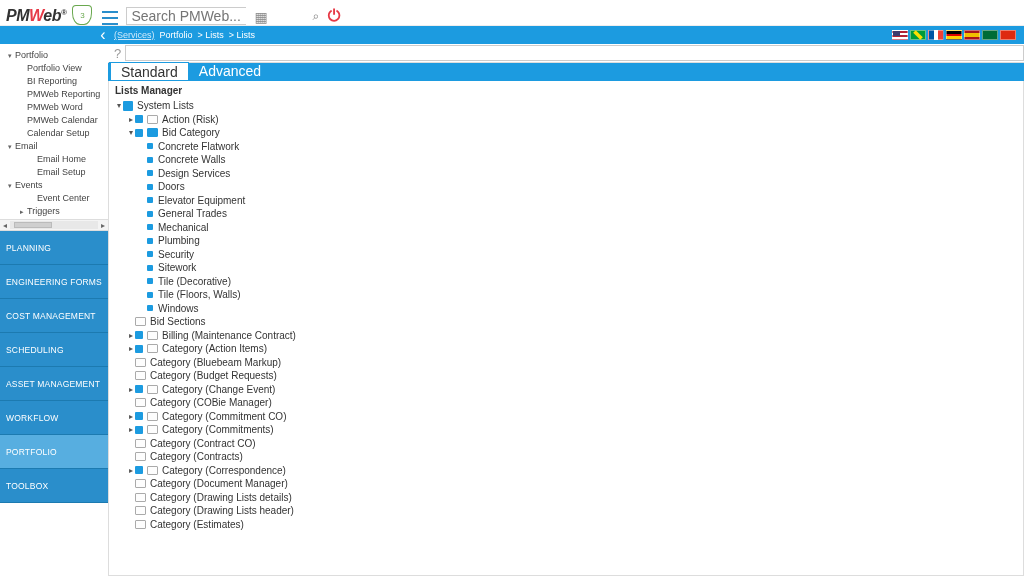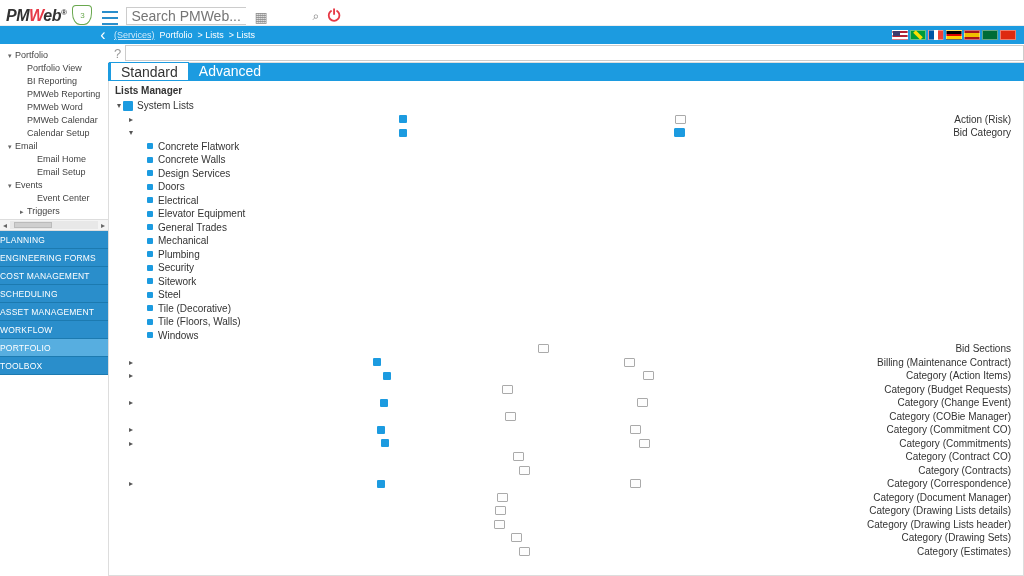--- a/index.html
+++ b/index.html
@@ -38,44 +38,44 @@
   .nav-tree .row { padding: 1.5px 0; white-space: nowrap; }
   .nav-tree .caret { display:inline-block; width:7px; font-size:7px; color:#666;}
   .nav-tree .lvl1 { padding-left: 4px; }
   .nav-tree .lvl2 { padding-left: 16px; }
   .nav-tree .lvl3 { padding-left: 26px; }
   .scrollnav { height: 12px; background: #f4f4f4; border-top:1px solid #ddd; border-bottom:1px solid #ddd; display:flex; align-items:center; font-size:8px; color:#666;}
   .scrollnav .arrow{width:10px;text-align:center;}
   .scrollnav .track{flex:1;height:8px;background:#e8e8e8;position:relative;}
   .scrollnav .thumb{position:absolute;left:4px;top:1px;height:6px;width:38px;background:#cfcfcf;border:1px solid #bbb;}
   .modnav { margin-top: 0; }
-  .modnav .mod { height: 18px; display:flex; align-items:center; font-size:8.5px; color:#fff; background:#2a8ecb; border-bottom:1px solid #1c7ab0; text-transform:uppercase; letter-spacing:.2px;}
+  .modnav .mod { height: 34px; display:flex; align-items:center; padding-left:6px; font-size:8.5px; color:#fff; background:#2a8ecb; border-bottom:1px solid #1c7ab0; text-transform:uppercase; letter-spacing:.2px;}
   .modnav .mod.active { background:#57aee0; }
   .content { flex:1; display:flex; flex-direction:column; overflow:hidden;}
   .qbar { height: 19px; border-bottom:1px solid #ddd; display:flex; align-items:center; padding-left:2px; }
   .qbar .qmark{ font-size:13px; color:#999; padding:0 4px;}
   .qbar input { flex:1; height:16px; border:1px solid #ccc; font-size:10px; padding:0 4px; }
   .tabs { height: 18px; background:#1c9be0; border:1px solid #1c9be0; display:flex; align-items:flex-end;}
   .tab { height: 18px; padding: 0 10px; font-size:14px; display:flex; align-items:center; color:#fff; }
   .tab.active { background:#fff; color:#333; border:1px solid #1c9be0; border-bottom:none; border-left:2px solid #1c9be0;}
-  .panel { flex:1; border:1px solid #ddd; border-top:none; overflow-y:auto; padding: 1px 12px 4px 0;}
+  .panel { flex:1; border:1px solid #ddd; border-top:none; overflow-y:auto; padding: 1px 1px 4px 0;}
   .panel-title { font-weight:bold; font-size:10px; padding:3px 6px;}
   .tree { font-size: 10px; }
   .trow { display:flex; align-items:center; height:13.5px; padding-left:4px;}
   .caret2 { width:8px; font-size:8px; color:#555; text-align:center;}
   .caret-open::before{content:'▾';}
   .caret-closed::before{content:'▸';}
   .caret-none{ visibility:hidden;}
   .bullet{ width:8px; height:8px; background:#1c9be0; margin-right:4px; border-radius:1px;}
   .folder{ width:11px; height:9px; border:1px solid #aaa; border-radius:1px; margin-right:4px; position:relative; background:#fdfdfd;}
   .folder.open{ border-color:#1c9be0; background:#1c9be0;}
   .leafdot{ width:6px; height:6px; background:#1c9be0; border-radius:1px; margin-right:5px;}
   .trow .label { white-space:nowrap; }
   
-  .ind0{padding-left:6px;} .ind1{padding-left:18px;justify-content:space-between;} .ind2{padding-left:30px;}
+  .ind0{padding-left:6px;} .ind1{padding-left:18px;} .ind2{padding-left:30px;}
   
   .panel::-webkit-scrollbar{width:10px;}
   .panel::-webkit-scrollbar-thumb{background:#ccc;}
 </style>
 </head>
 <body>
 
 <div class="topbar">
   <span class="logo">
     <span>PM</span><span class="w">W</span><span>eb</span><sup style="font-size:8px;">®</sup>
@@ -197,25 +197,20 @@
             <span class="label">Design Services</span>
           </div>
           <div class="trow ind2">
             <span class="caret2 caret-none"></span>
             <span class="leafdot"></span>
             <span class="label">Doors</span>
           </div>
           <div class="trow ind2">
             <span class="caret2 caret-none"></span>
             <span class="leafdot"></span>
-            <span class="label">Electrical</span>
-          </div>
-          <div class="trow ind2">
-            <span class="caret2 caret-none"></span>
-            <span class="leafdot"></span>
             <span class="label">Elevator Equipment</span>
           </div>
           <div class="trow ind2">
             <span class="caret2 caret-none"></span>
             <span class="leafdot"></span>
             <span class="label">General Trades</span>
           </div>
           <div class="trow ind2">
             <span class="caret2 caret-none"></span>
             <span class="leafdot"></span>
@@ -232,25 +227,20 @@
             <span class="label">Security</span>
           </div>
           <div class="trow ind2">
             <span class="caret2 caret-none"></span>
             <span class="leafdot"></span>
             <span class="label">Sitework</span>
           </div>
           <div class="trow ind2">
             <span class="caret2 caret-none"></span>
             <span class="leafdot"></span>
-            <span class="label">Steel</span>
-          </div>
-          <div class="trow ind2">
-            <span class="caret2 caret-none"></span>
-            <span class="leafdot"></span>
             <span class="label">Tile (Decorative)</span>
           </div>
           <div class="trow ind2">
             <span class="caret2 caret-none"></span>
             <span class="leafdot"></span>
             <span class="label">Tile (Floors, Walls)</span>
           </div>
           <div class="trow ind2">
             <span class="caret2 caret-none"></span>
             <span class="leafdot"></span>
@@ -269,20 +259,25 @@
           </div>
           <div class="trow ind1">
             <span class="caret2 caret-closed"></span>
             <span class="bullet"></span>
             <span class="folder"></span>
             <span class="label">Category (Action Items)</span>
           </div>
           <div class="trow ind1">
             <span class="caret2 caret-none"></span>
             <span class="folder"></span>
+            <span class="label">Category (Bluebeam Markup)</span>
+          </div>
+          <div class="trow ind1">
+            <span class="caret2 caret-none"></span>
+            <span class="folder"></span>
             <span class="label">Category (Budget Requests)</span>
           </div>
           <div class="trow ind1">
             <span class="caret2 caret-closed"></span>
             <span class="bullet"></span>
             <span class="folder"></span>
             <span class="label">Category (Change Event)</span>
           </div>
           <div class="trow ind1">
             <span class="caret2 caret-none"></span>
@@ -324,25 +319,20 @@
           </div>
           <div class="trow ind1">
             <span class="caret2 caret-none"></span>
             <span class="folder"></span>
             <span class="label">Category (Drawing Lists details)</span>
           </div>
           <div class="trow ind1">
             <span class="caret2 caret-none"></span>
             <span class="folder"></span>
             <span class="label">Category (Drawing Lists header)</span>
-          </div>
-          <div class="trow ind1">
-            <span class="caret2 caret-none"></span>
-            <span class="folder"></span>
-            <span class="label">Category (Drawing Sets)</span>
           </div>
           <div class="trow ind1">
             <span class="caret2 caret-none"></span>
             <span class="folder"></span>
             <span class="label">Category (Estimates)</span>
           </div>
         </div>
     </div>
   </div>
 

